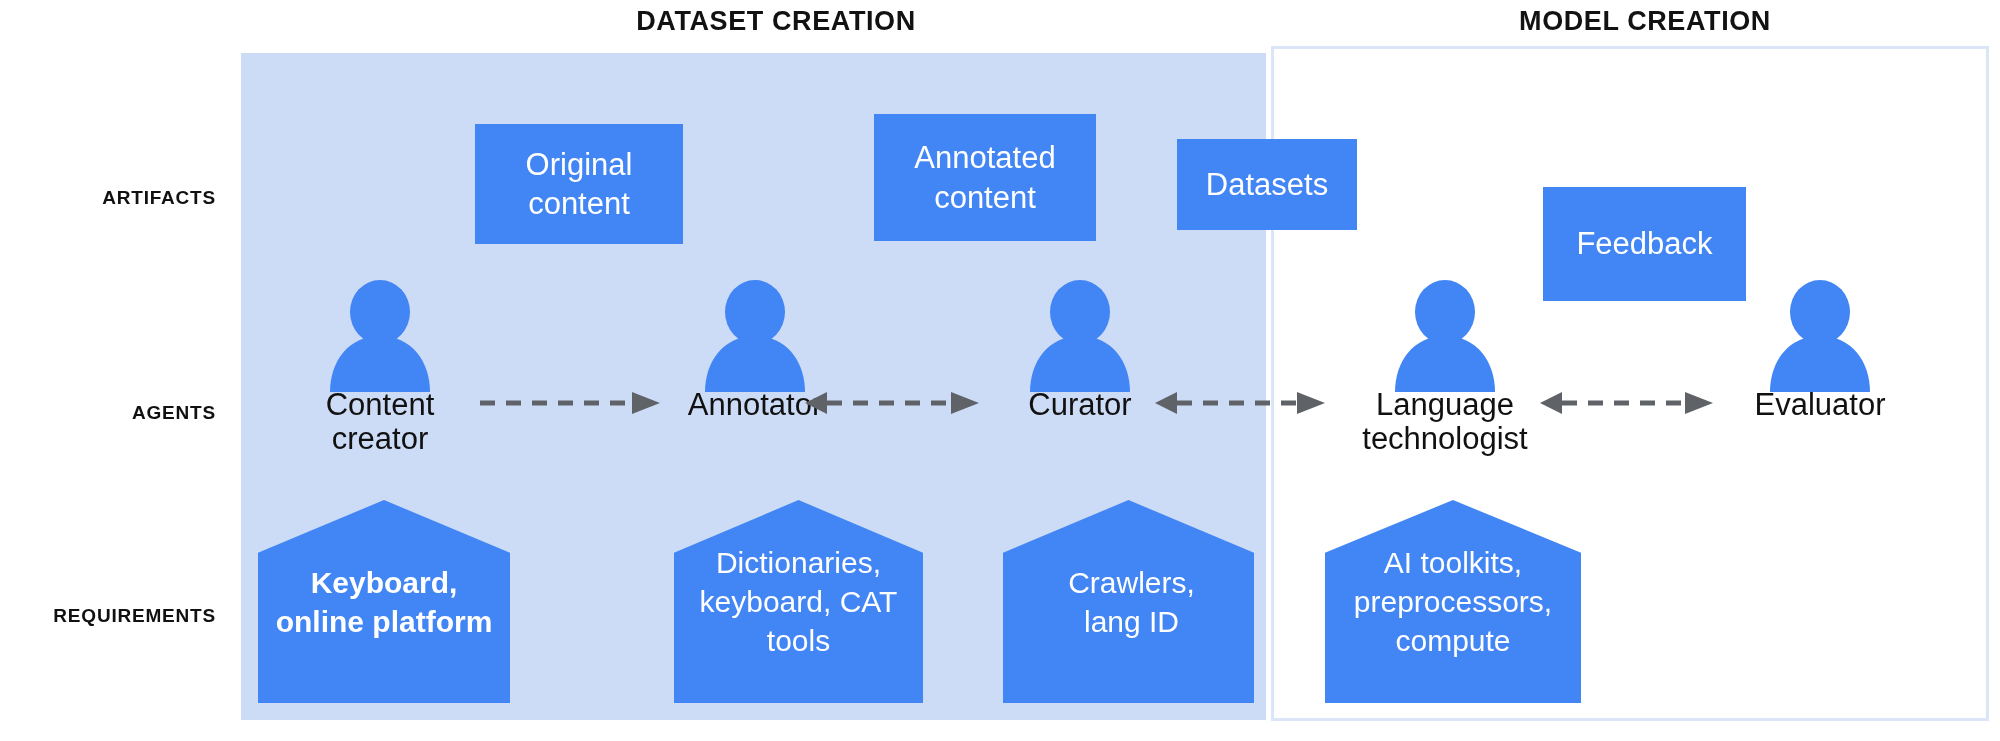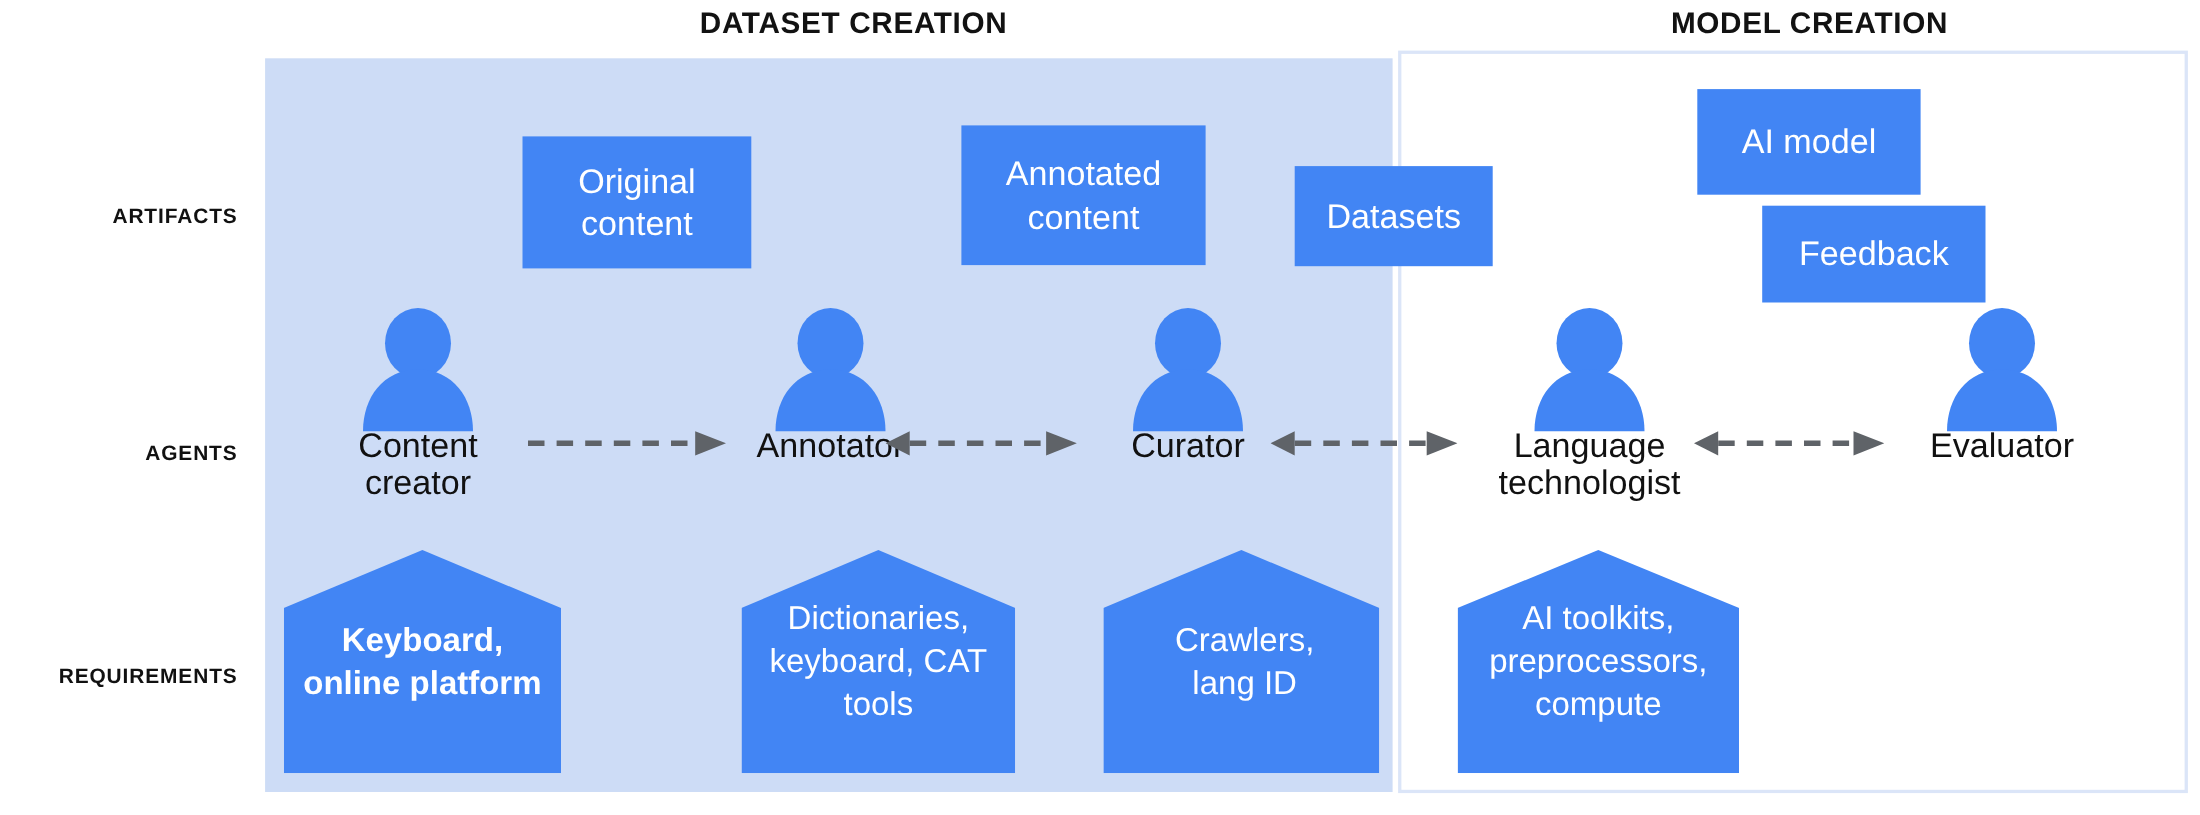--- a/index.html
+++ b/index.html
@@ -79,23 +79,23 @@
     align-items: center;
     justify-content: center;
     text-align: center;
     font-size: 31px;
     line-height: 1.27;
     box-sizing: border-box;
     padding: 2px 8px;
   }
   .art-original  { left: 475px;  top: 124px; width: 208px; height: 120px; }
   .art-annotated { left: 842px;  top: 114px; width: 222px; height: 127px; margin-left: 32px; }
-  .art-datasets  { left: 1177px; top: 139px; width: 180px; height: 91px; margin-top: 12px; }
+  .art-datasets  { left: 1177px; top: 139px; width: 180px; height: 91px; }
   .art-aimodel   { left: 1543px; top: 81px;  width: 203px; height: 96px; }
-  .art-feedback  { left: 1602px; top: 187px; width: 203px; height: 88px; }
+  .art-feedback  { left: 1543px; top: 187px; width: 203px; height: 114px; }
 
   
   .agent {
     position: absolute;
     width: 230px;
     text-align: center;
   }
   .agent .person {
     display: block;
     margin: 0 auto;
@@ -160,21 +160,20 @@
 
   <div class="row-label label-artifacts">ARTIFACTS</div>
   <div class="row-label label-agents">AGENTS</div>
   <div class="row-label label-requirements">REQUIREMENTS</div>
 
   <div class="artifact art-original" style="white-space: pre-line;">Original
 content</div>
   <div class="artifact art-annotated" style="white-space: pre-line;">Annotated
 content</div>
   <div class="artifact art-datasets" style="white-space: pre-line;">Datasets</div>
-  <div class="artifact art-aimodel" style="white-space: pre-line;">AI model</div>
   <div class="artifact art-feedback" style="white-space: pre-line;">Feedback</div>
 
   <div class="agent agent-content-creator">
     <svg class="person" width="120" height="116" viewBox="0 0 120 116">
       <ellipse cx="60" cy="32" rx="30" ry="32" fill="#4285f4"></ellipse>
       <path d="M60 56 C92 56 110 82 110 112 L10 112 C10 82 28 56 60 56 Z" fill="#4285f4"></path>
     </svg>
     <span class="agent-name">Content
 creator</span>
   </div>

